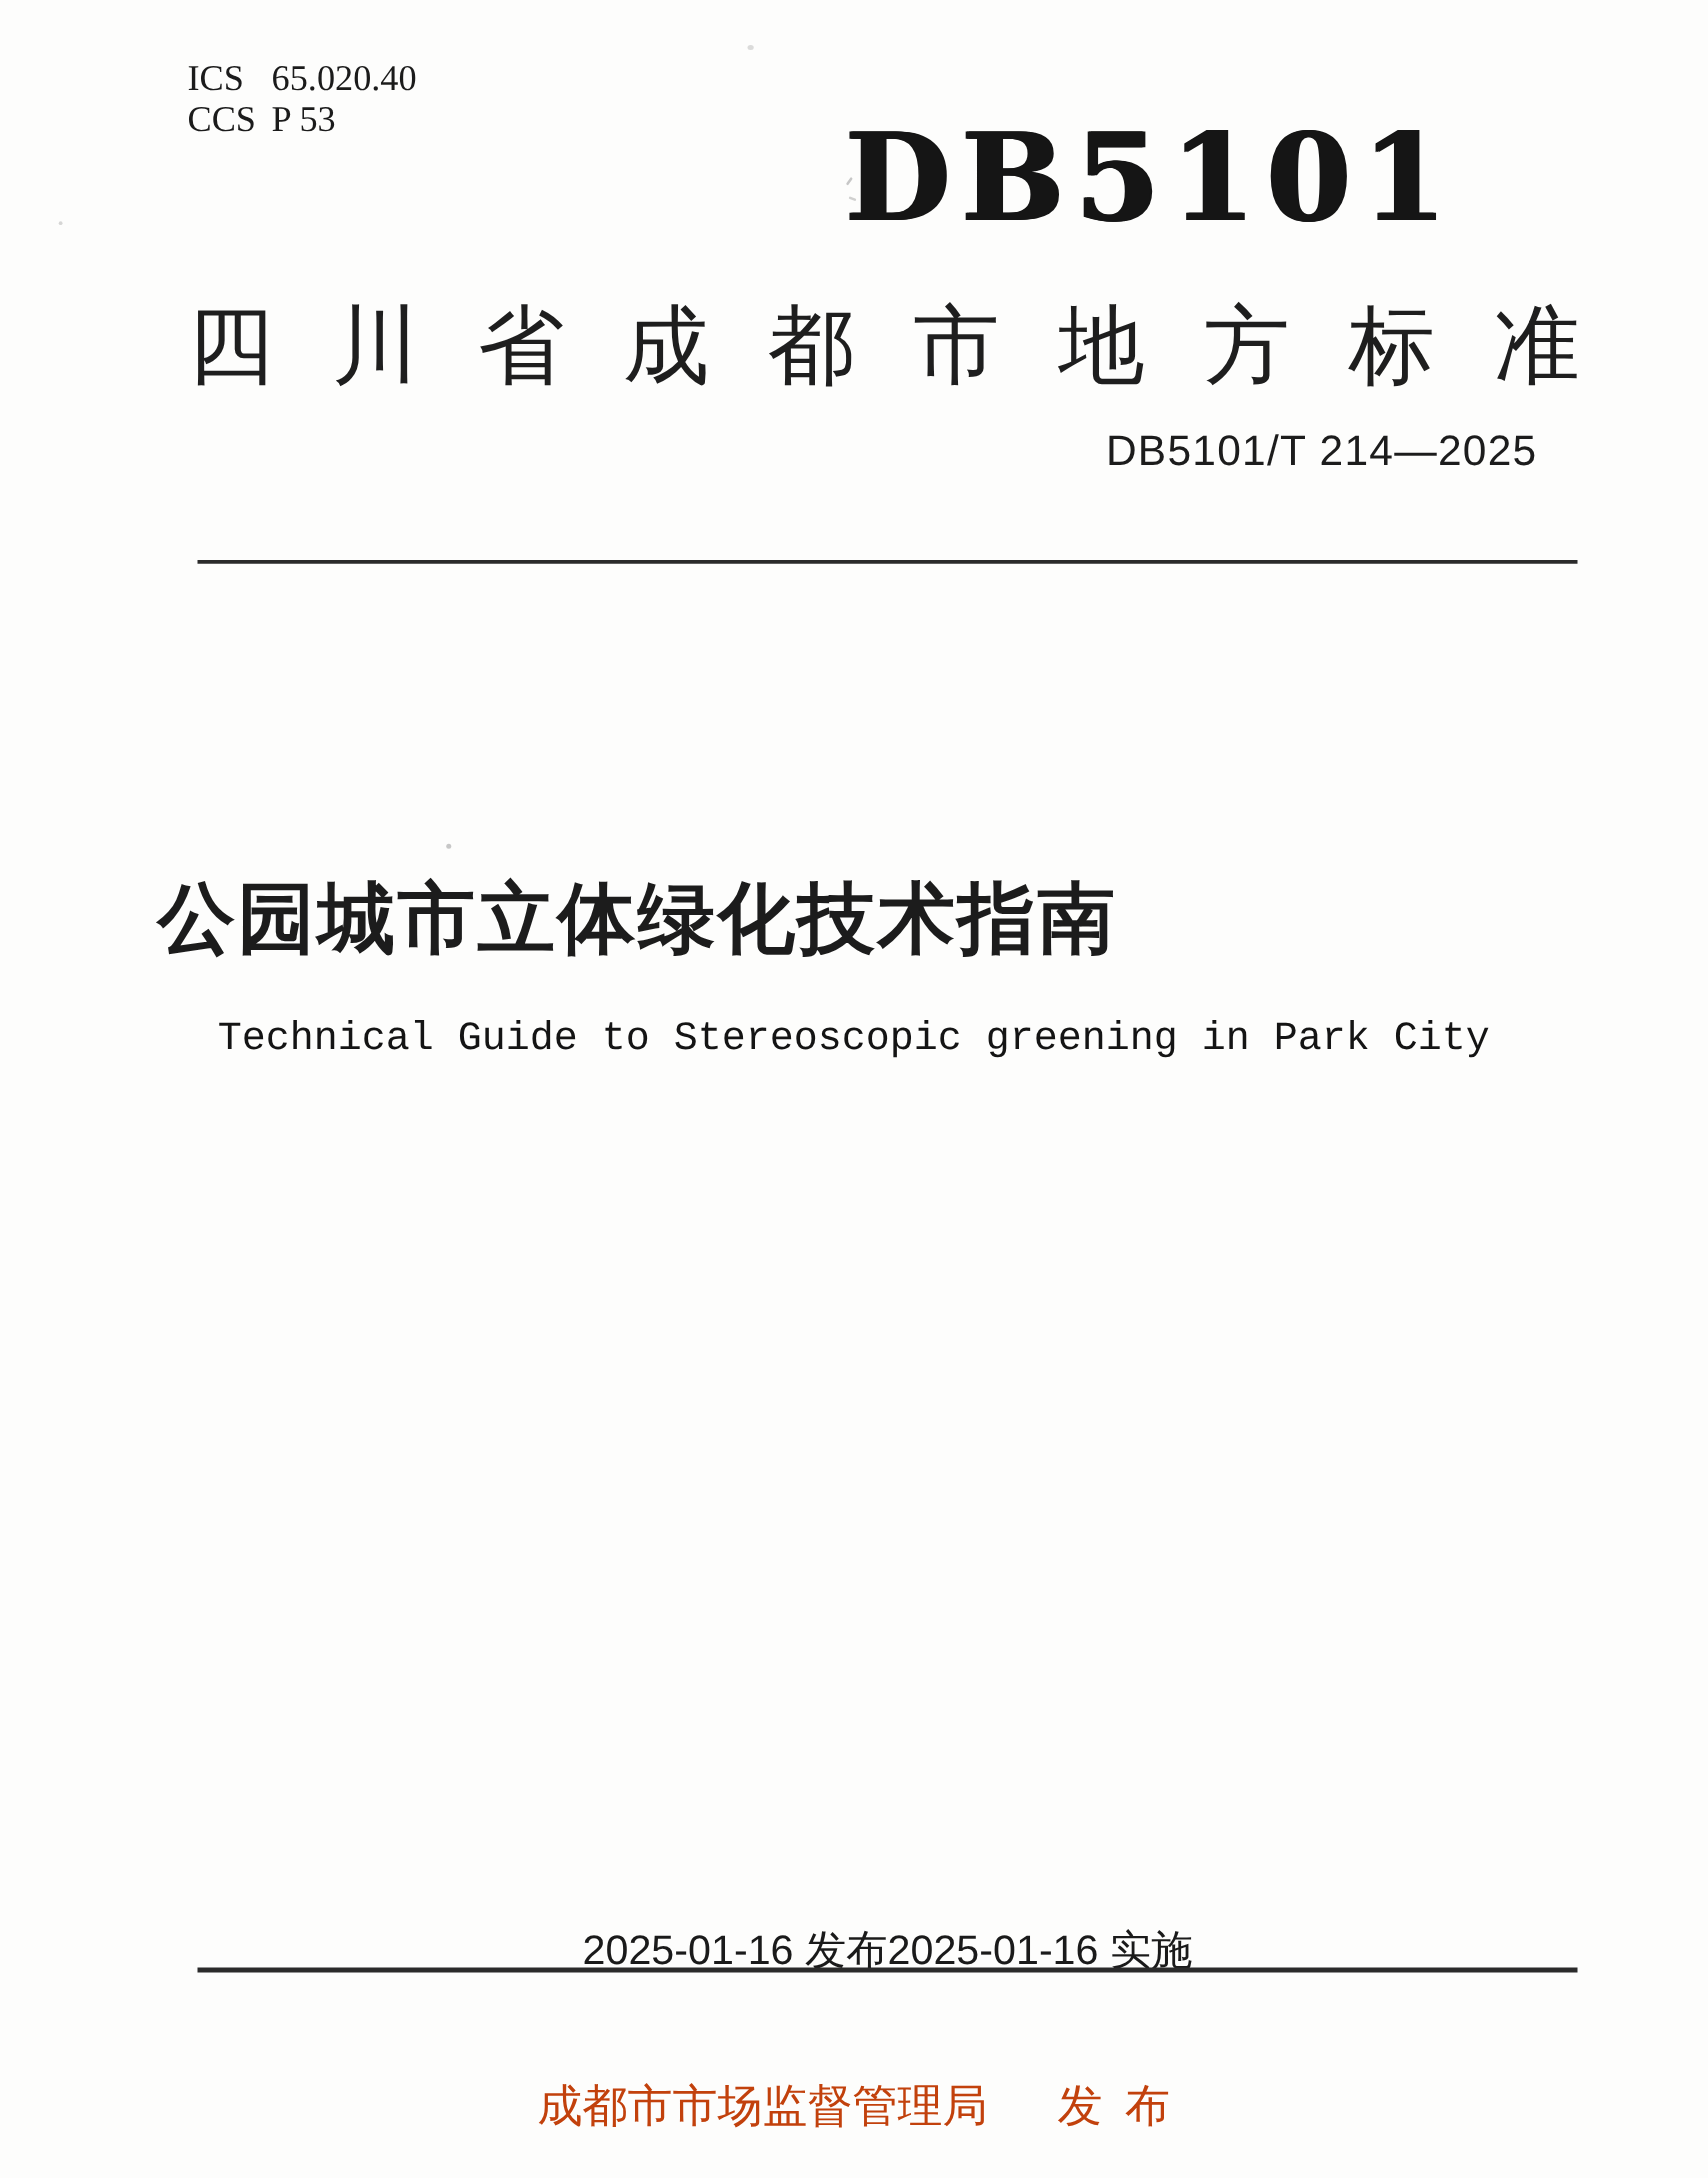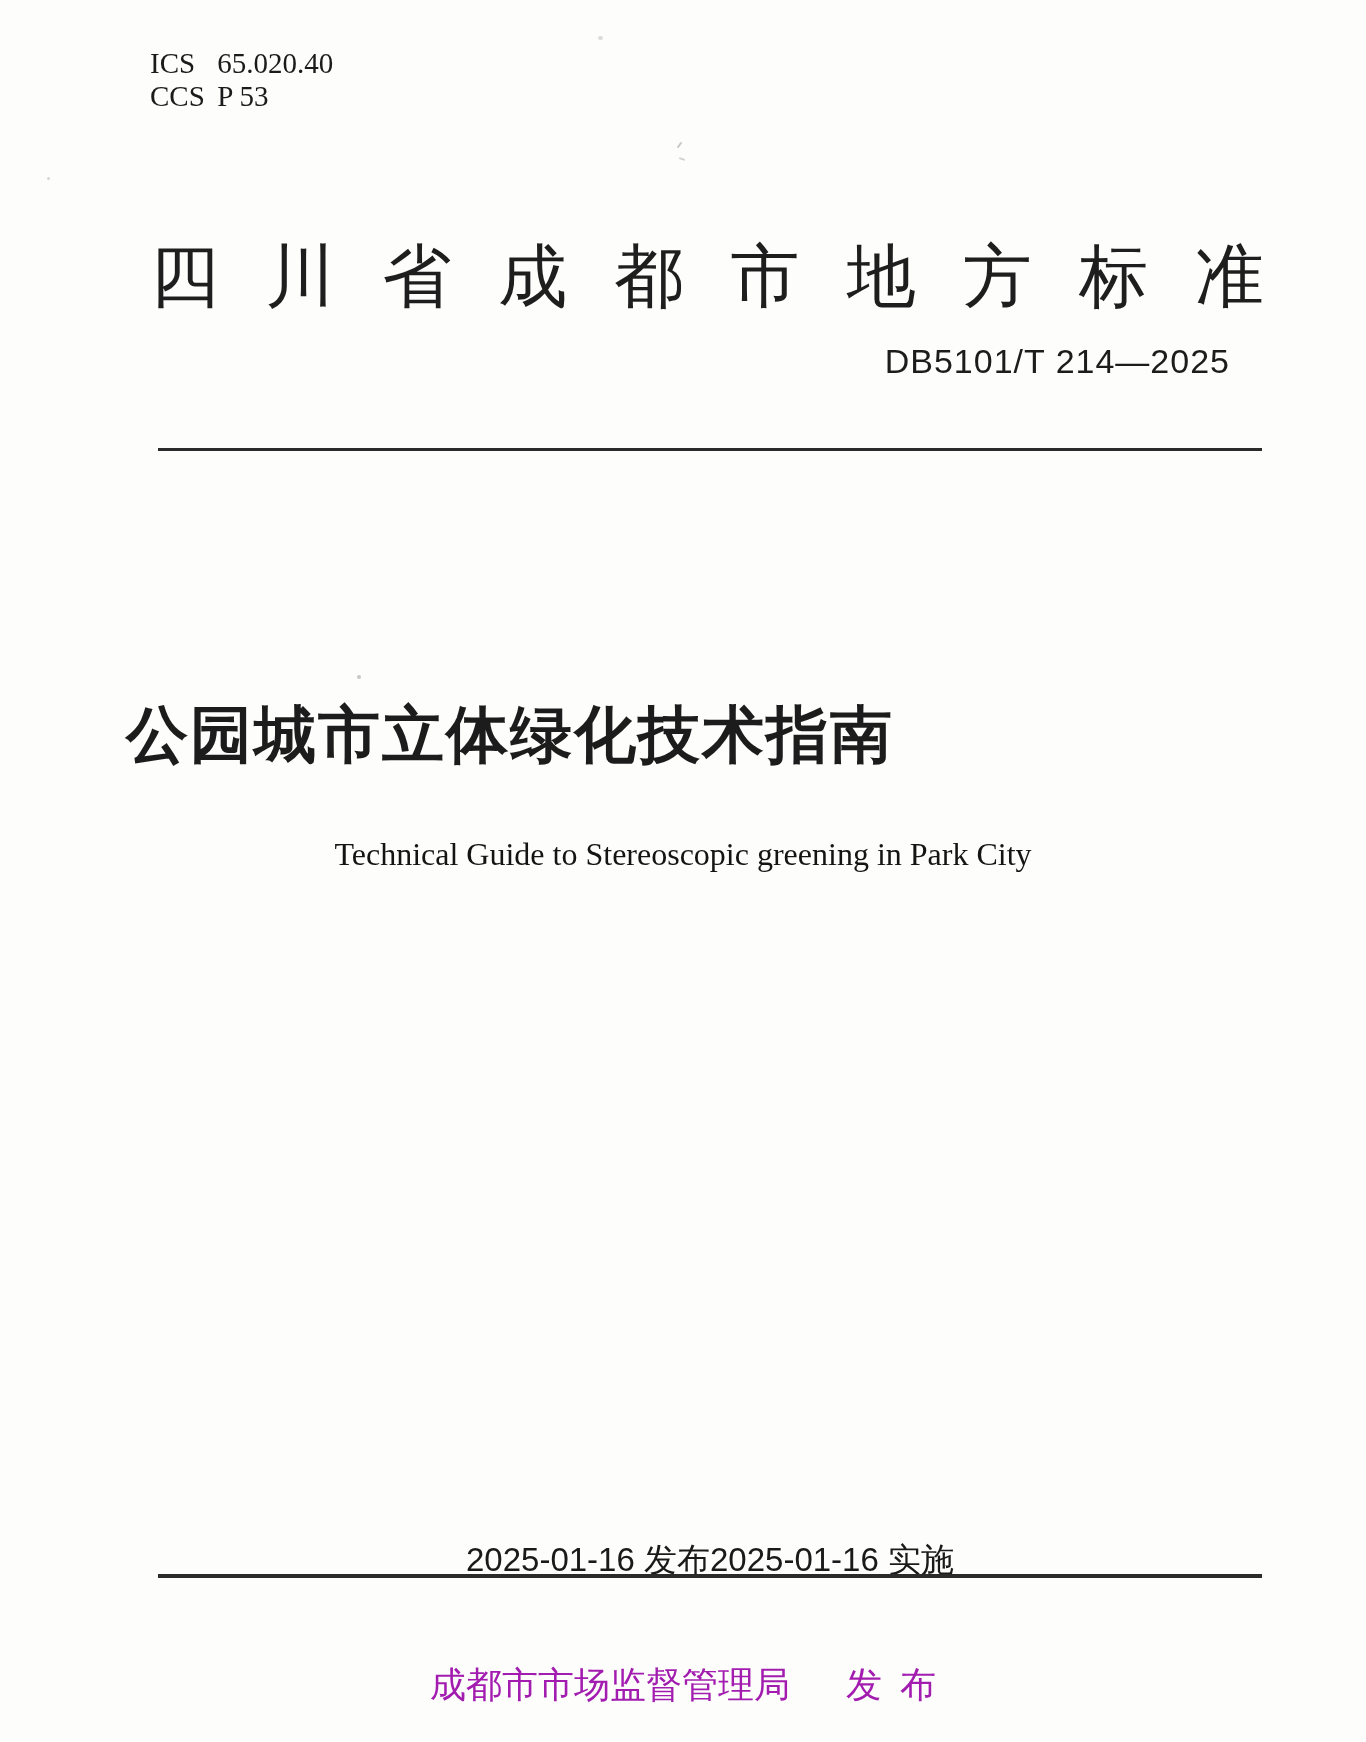--- a/index.html
+++ b/index.html
@@ -53,36 +53,36 @@
   .rule-bottom { left: 158px; top: 1574px; width: 1104px; height: 4px; }
 
   
   .title-zh {
     position: absolute; left: 126px; top: 693px; width: 1114px;
     font-size: 62px; font-weight: 700;
     letter-spacing: 2px; color: #1c1c1c; white-space: nowrap;
   }
   .title-en {
     position: absolute; left: 126px; top: 812px; width: 1114px;
-    text-align: center; font-family: Liberation Serif, serif;
-    font-size: 32px; color: #141414; white-space: nowrap; margin-top: 24px;
+    text-align: center; font-family: Liberation Mono, monospace;
+    font-size: 32px; color: #141414; white-space: nowrap;
   }
 
   
   .dates {
     position: absolute; left: 158px; top: 1538px; width: 1104px;
     display: flex; justify-content: center;
     font-size: 33px; color: #1a1a1a; white-space: nowrap;
   }
 
   
   .footer {
     position: absolute; left: 126px; top: 1661px; width: 1114px;
     display: flex; justify-content: center; align-items: flex-end; gap: 56px;
-    font-size: 36px; font-weight: 500; color: #a21caf; white-space: nowrap;
+    font-size: 36px; font-weight: 500; color: #c2410c; white-space: nowrap;
   }
   .footer .action { word-spacing: 8px; }
 
   
   .speck { position: absolute; background: #9a9a9a; border-radius: 50%; opacity: .55; }
   .speck-a { left: 598px; top: 36px; width: 5px; height: 4px; opacity: .35; }
   .speck-b { left: 357px; top: 675px; width: 4px; height: 4px; }
   .speck-c { left: 676px; top: 144px; width: 7px; height: 2px; border-radius: 1px; transform: rotate(-55deg); }
   .speck-d { left: 679px; top: 158px; width: 6px; height: 2px; border-radius: 1px; transform: rotate(20deg); opacity: .45; }
   .speck-e { left: 47px; top: 177px; width: 3px; height: 3px; opacity: .4; }
@@ -96,20 +96,21 @@
     <div class="row">
       <span class="lbl">ICS</span>
       <span>65.020.40</span>
     </div>
     <div class="row">
       <span class="lbl">CCS</span>
       <span>P 53</span>
     </div>
   </div>
 
+  <div class="masthead">DB5101</div>
 
   <div class="standard-type">四川省成都市地方标准</div>
 
   <div class="standard-code">DB5101/T 214—2025</div>
 
   <div class="rule rule-top"></div>
 
   <div class="title-zh">公园城市立体绿化技术指南</div>
   <div class="title-en">Technical Guide to Stereoscopic greening in Park City</div>
 

